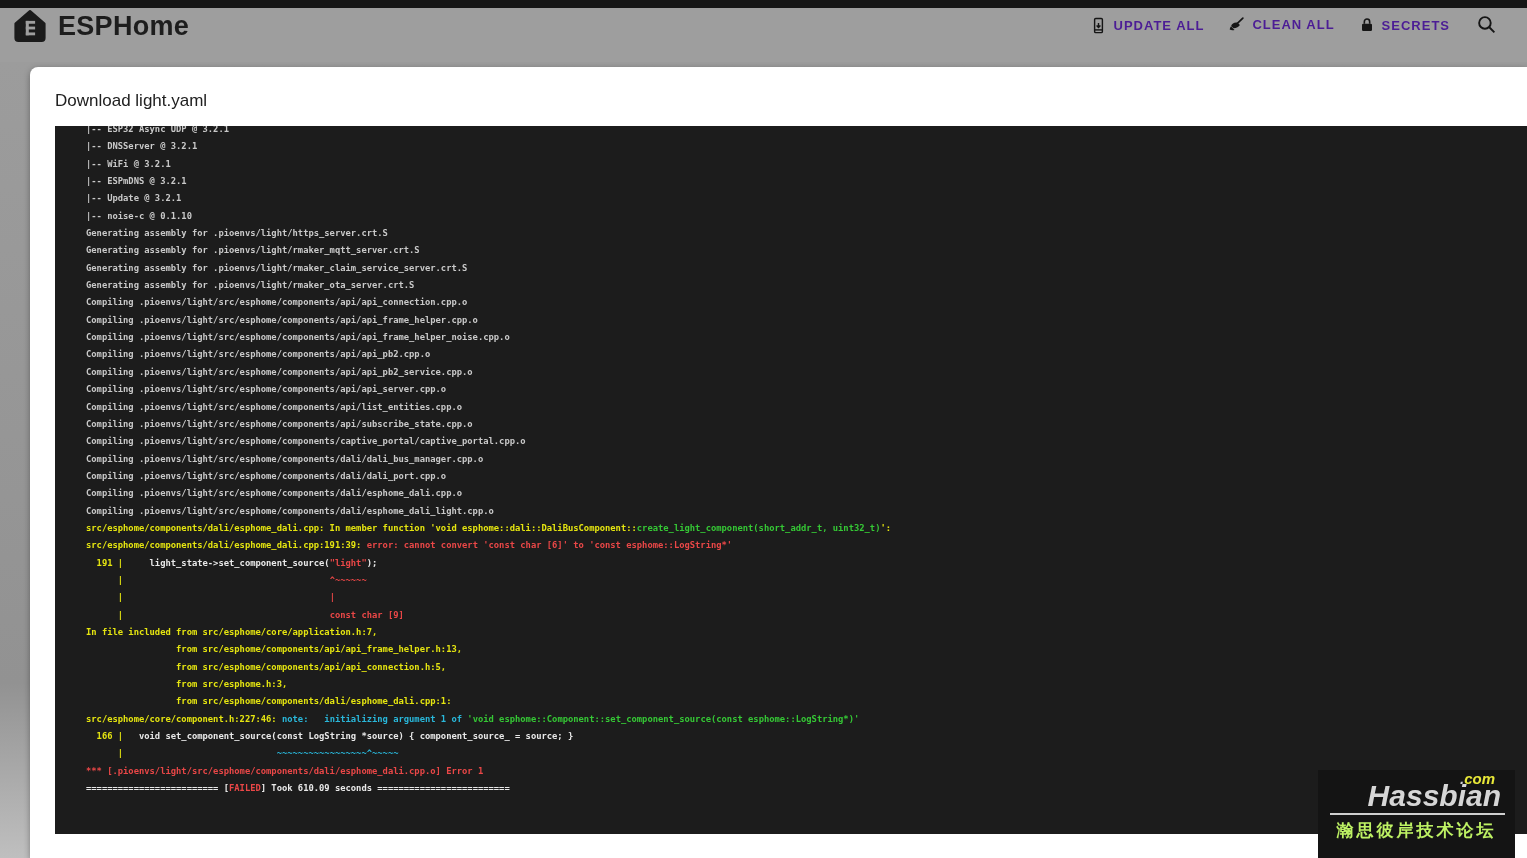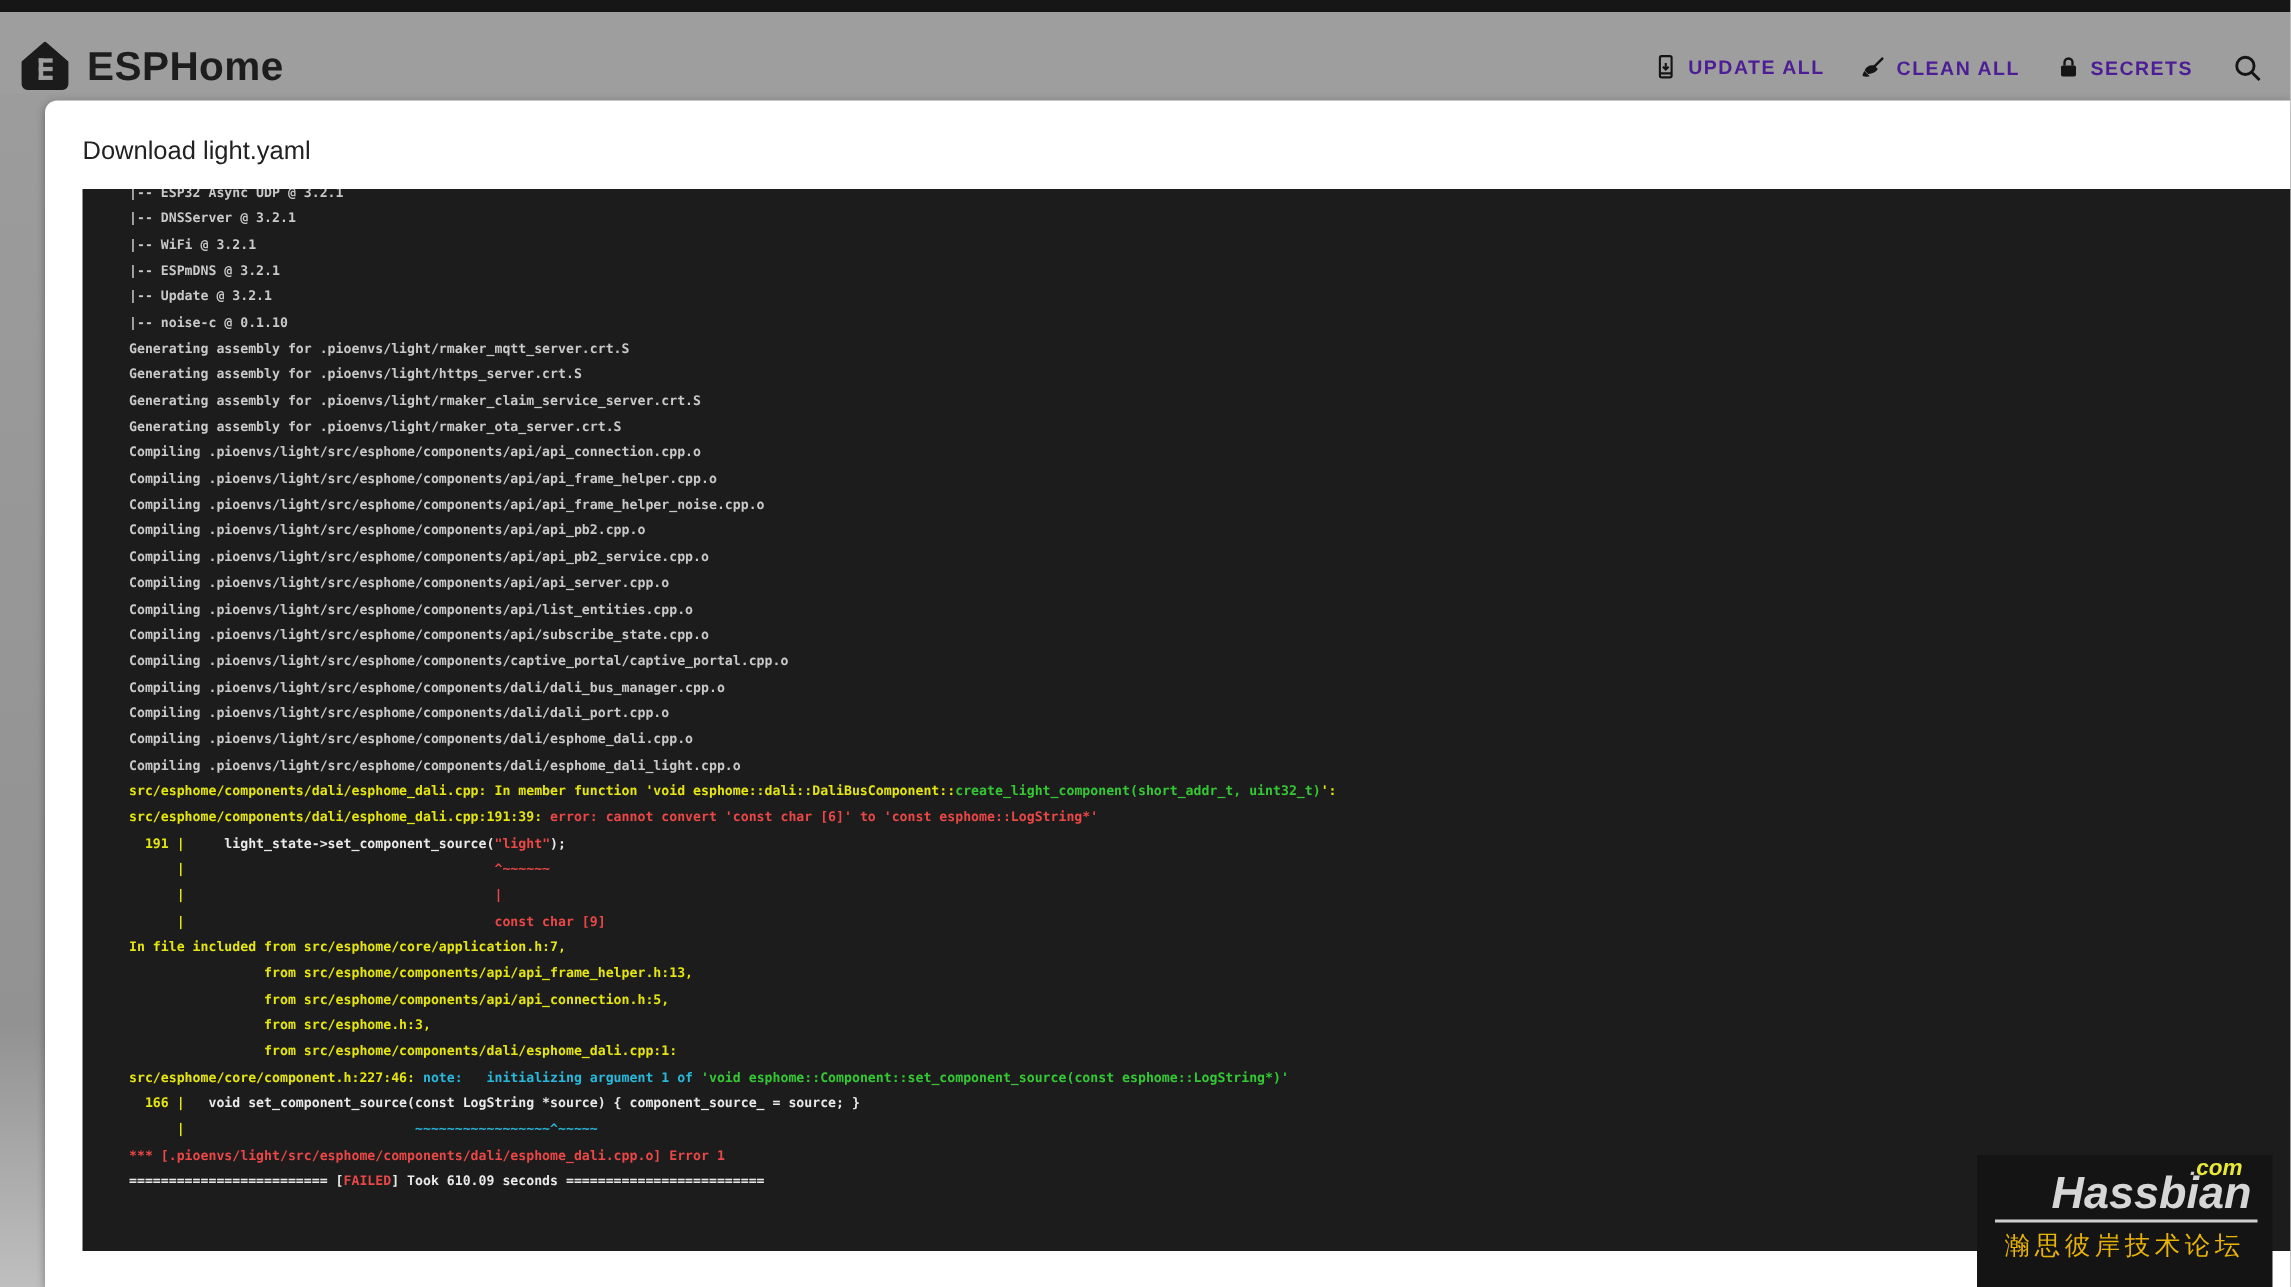--- a/index.html
+++ b/index.html
@@ -3,22 +3,22 @@
 <meta charset="utf-8">
 <style>
   * { margin:0; padding:0; box-sizing:border-box; }
   html,body { width:1527px; height:858px; overflow:hidden; background:#fff;
               font-family:"Liberation Sans", sans-serif; }
 
   
   .top-strip { height:8px; background:#161616; width:100%; }
 
   
-  .appbar { height:54px; background:#9e9e9e; display:flex; align-items:flex-end;
-            padding:0 12px 0 12px; }
+  .appbar { height:54px; background:#9e9e9e; display:flex; align-items:flex-start;
+            padding:0 24px 0 12px; }
   .brand { display:flex; align-items:center; gap:10px; }
   .brand h1 { font-size:27px; font-weight:700; color:#1d1d1d; letter-spacing:0.3px; }
   .appbar .spacer { flex:1; }
   .actionbtn { display:flex; align-items:center; gap:7px; background:none; border:none;
                font-family:"Liberation Sans",sans-serif; font-size:13px; font-weight:700;
                letter-spacing:1px; color:#4c1d95; padding:8px 12px; cursor:pointer;
                text-transform:uppercase; }
   .iconbtn { background:none; border:none; padding:6px; margin-left:8px; cursor:pointer; }
   .icon svg { display:block; }
 
@@ -46,22 +46,22 @@
   
   .watermark { position:absolute; right:12px; bottom:0; width:197px; height:88px;
                background:#141414; color:#d6d6d6; padding-top:2px; }
   .wm-com { text-align:right; padding-right:20px; font-size:15px; font-style:italic;
             font-weight:700; line-height:14px; }
   .wm-com .dot { color:#cfcfcf; }
   .wm-com .com { color:#e8e838; }
   .wm-name { text-align:right; padding-right:14px; font-size:30px; font-style:italic;
              font-weight:700; color:#d6d6d6; line-height:28px; margin-top:-4px; }
   .wm-divider { border-top:2px solid #cfcfcf; margin:3px 10px 4px 12px; }
-  .wm-cn { text-align:center; font-size:17px; letter-spacing:3px; color:#eab308;
-           font-weight:400; }
+  .wm-cn { text-align:center; font-size:17px; letter-spacing:3px; color:#bef264;
+           font-weight:700; }
 </style>
 </head>
 <body>
 
 <div class="top-strip"></div>
 
 <header class="appbar">
   <div class="brand">
     <span class="icon">
       <svg width="36" height="36" viewBox="0 0 24 24">
@@ -122,22 +122,22 @@
   <div class="card">
     <h2 class="dialog-title">Download light.yaml</h2>
     <div class="terminal">
       <div class="terminal-inner">
           <div class="tline"><span class="c-g">|-- ESP32 Async UDP @ 3.2.1</span></div>
           <div class="tline"><span class="c-g">|-- DNSServer @ 3.2.1</span></div>
           <div class="tline"><span class="c-g">|-- WiFi @ 3.2.1</span></div>
           <div class="tline"><span class="c-g">|-- ESPmDNS @ 3.2.1</span></div>
           <div class="tline"><span class="c-g">|-- Update @ 3.2.1</span></div>
           <div class="tline"><span class="c-g">|-- noise-c @ 0.1.10</span></div>
+          <div class="tline"><span class="c-g">Generating assembly for .pioenvs/light/https_server.crt.S</span></div>
           <div class="tline"><span class="c-g">Generating assembly for .pioenvs/light/rmaker_mqtt_server.crt.S</span></div>
-          <div class="tline"><span class="c-g">Generating assembly for .pioenvs/light/https_server.crt.S</span></div>
           <div class="tline"><span class="c-g">Generating assembly for .pioenvs/light/rmaker_claim_service_server.crt.S</span></div>
           <div class="tline"><span class="c-g">Generating assembly for .pioenvs/light/rmaker_ota_server.crt.S</span></div>
           <div class="tline"><span class="c-g">Compiling .pioenvs/light/src/esphome/components/api/api_connection.cpp.o</span></div>
           <div class="tline"><span class="c-g">Compiling .pioenvs/light/src/esphome/components/api/api_frame_helper.cpp.o</span></div>
           <div class="tline"><span class="c-g">Compiling .pioenvs/light/src/esphome/components/api/api_frame_helper_noise.cpp.o</span></div>
           <div class="tline"><span class="c-g">Compiling .pioenvs/light/src/esphome/components/api/api_pb2.cpp.o</span></div>
           <div class="tline"><span class="c-g">Compiling .pioenvs/light/src/esphome/components/api/api_pb2_service.cpp.o</span></div>
           <div class="tline"><span class="c-g">Compiling .pioenvs/light/src/esphome/components/api/api_server.cpp.o</span></div>
           <div class="tline"><span class="c-g">Compiling .pioenvs/light/src/esphome/components/api/list_entities.cpp.o</span></div>
           <div class="tline"><span class="c-g">Compiling .pioenvs/light/src/esphome/components/api/subscribe_state.cpp.o</span></div>

